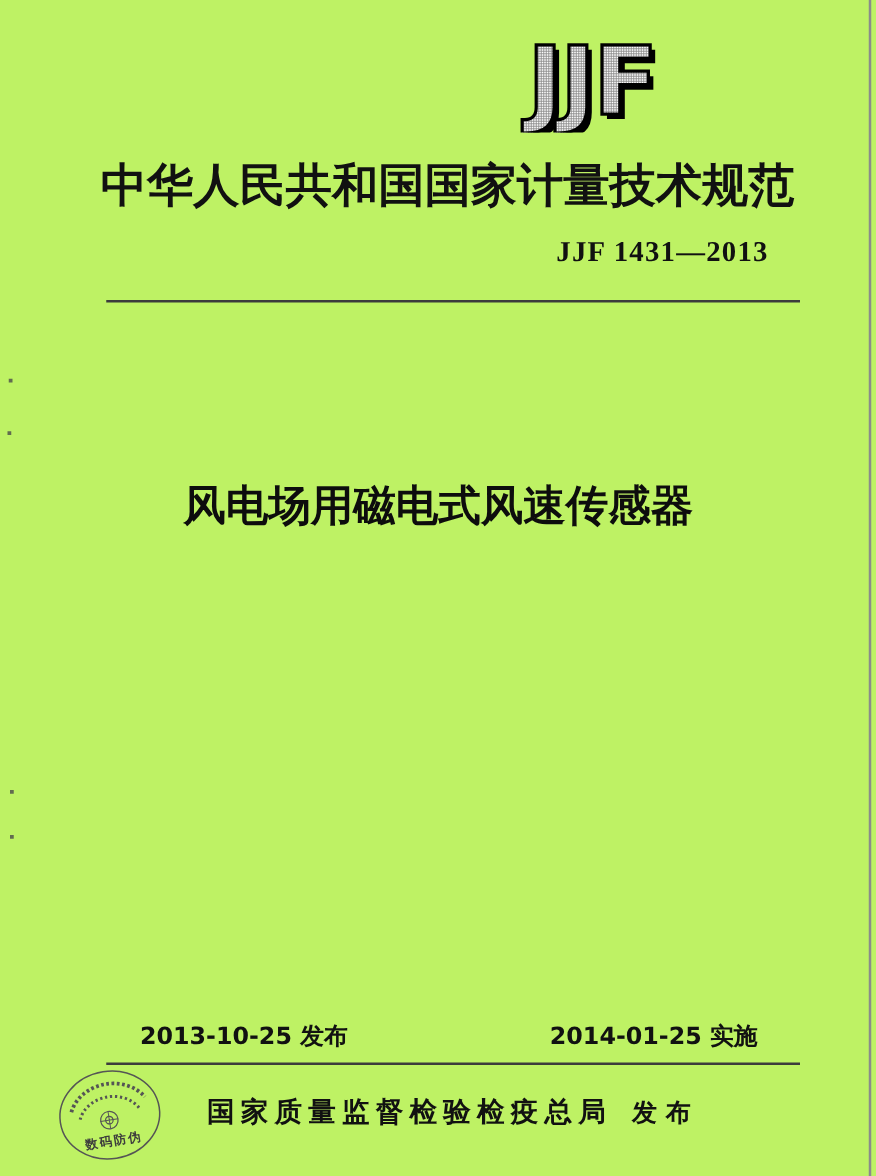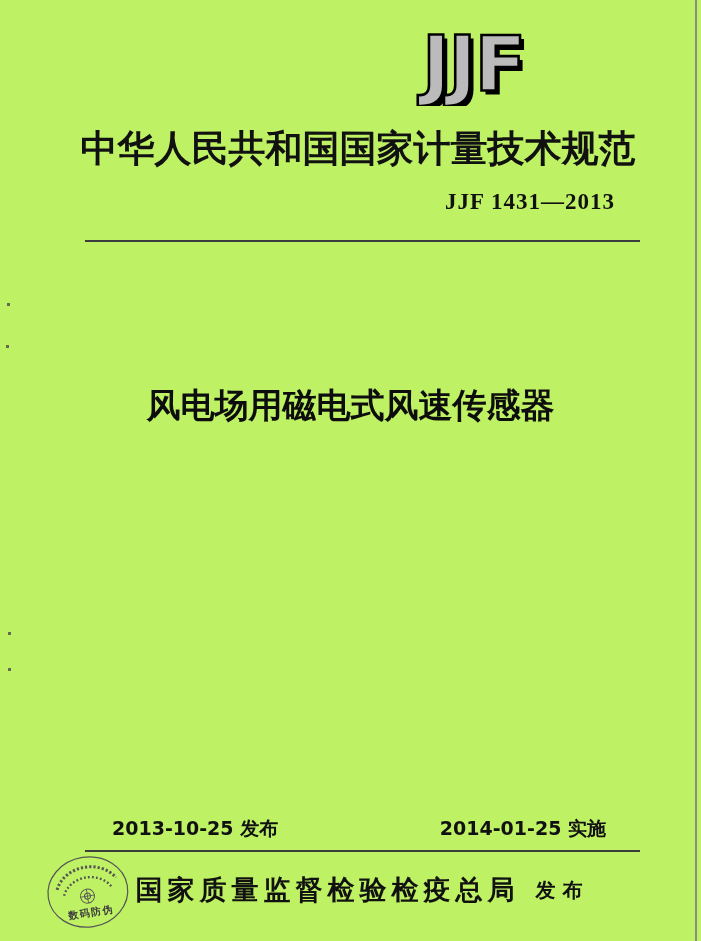--- a/index.html
+++ b/index.html
@@ -83,21 +83,21 @@
   .issue-date{position:absolute;left:112px;top:0;white-space:nowrap;text-align:center;}
   .impl-date{position:absolute;right:95px;top:0;white-space:nowrap;}
 
   .issuer-row{
     position:absolute;left:85px;top:868px;width:555px;height:44px;
     display:flex;align-items:center;justify-content:center;
     white-space:nowrap;
   }
   .issuer-name{
     font-family:Liberation Sans, sans-serif;
-    font-weight:bold;font-size:27px;letter-spacing:5px;
+    font-weight:bold;font-size:22px;letter-spacing:5px;
   }
   .publish-label{
     font-family:"DejaVu Sans", sans-serif;
     font-weight:bold;font-size:20px;letter-spacing:7px;
     margin-left:16px;
   }
   .seal{
     position:absolute;left:44px;top:852px;width:88px;height:82px;
   }
 </style>

